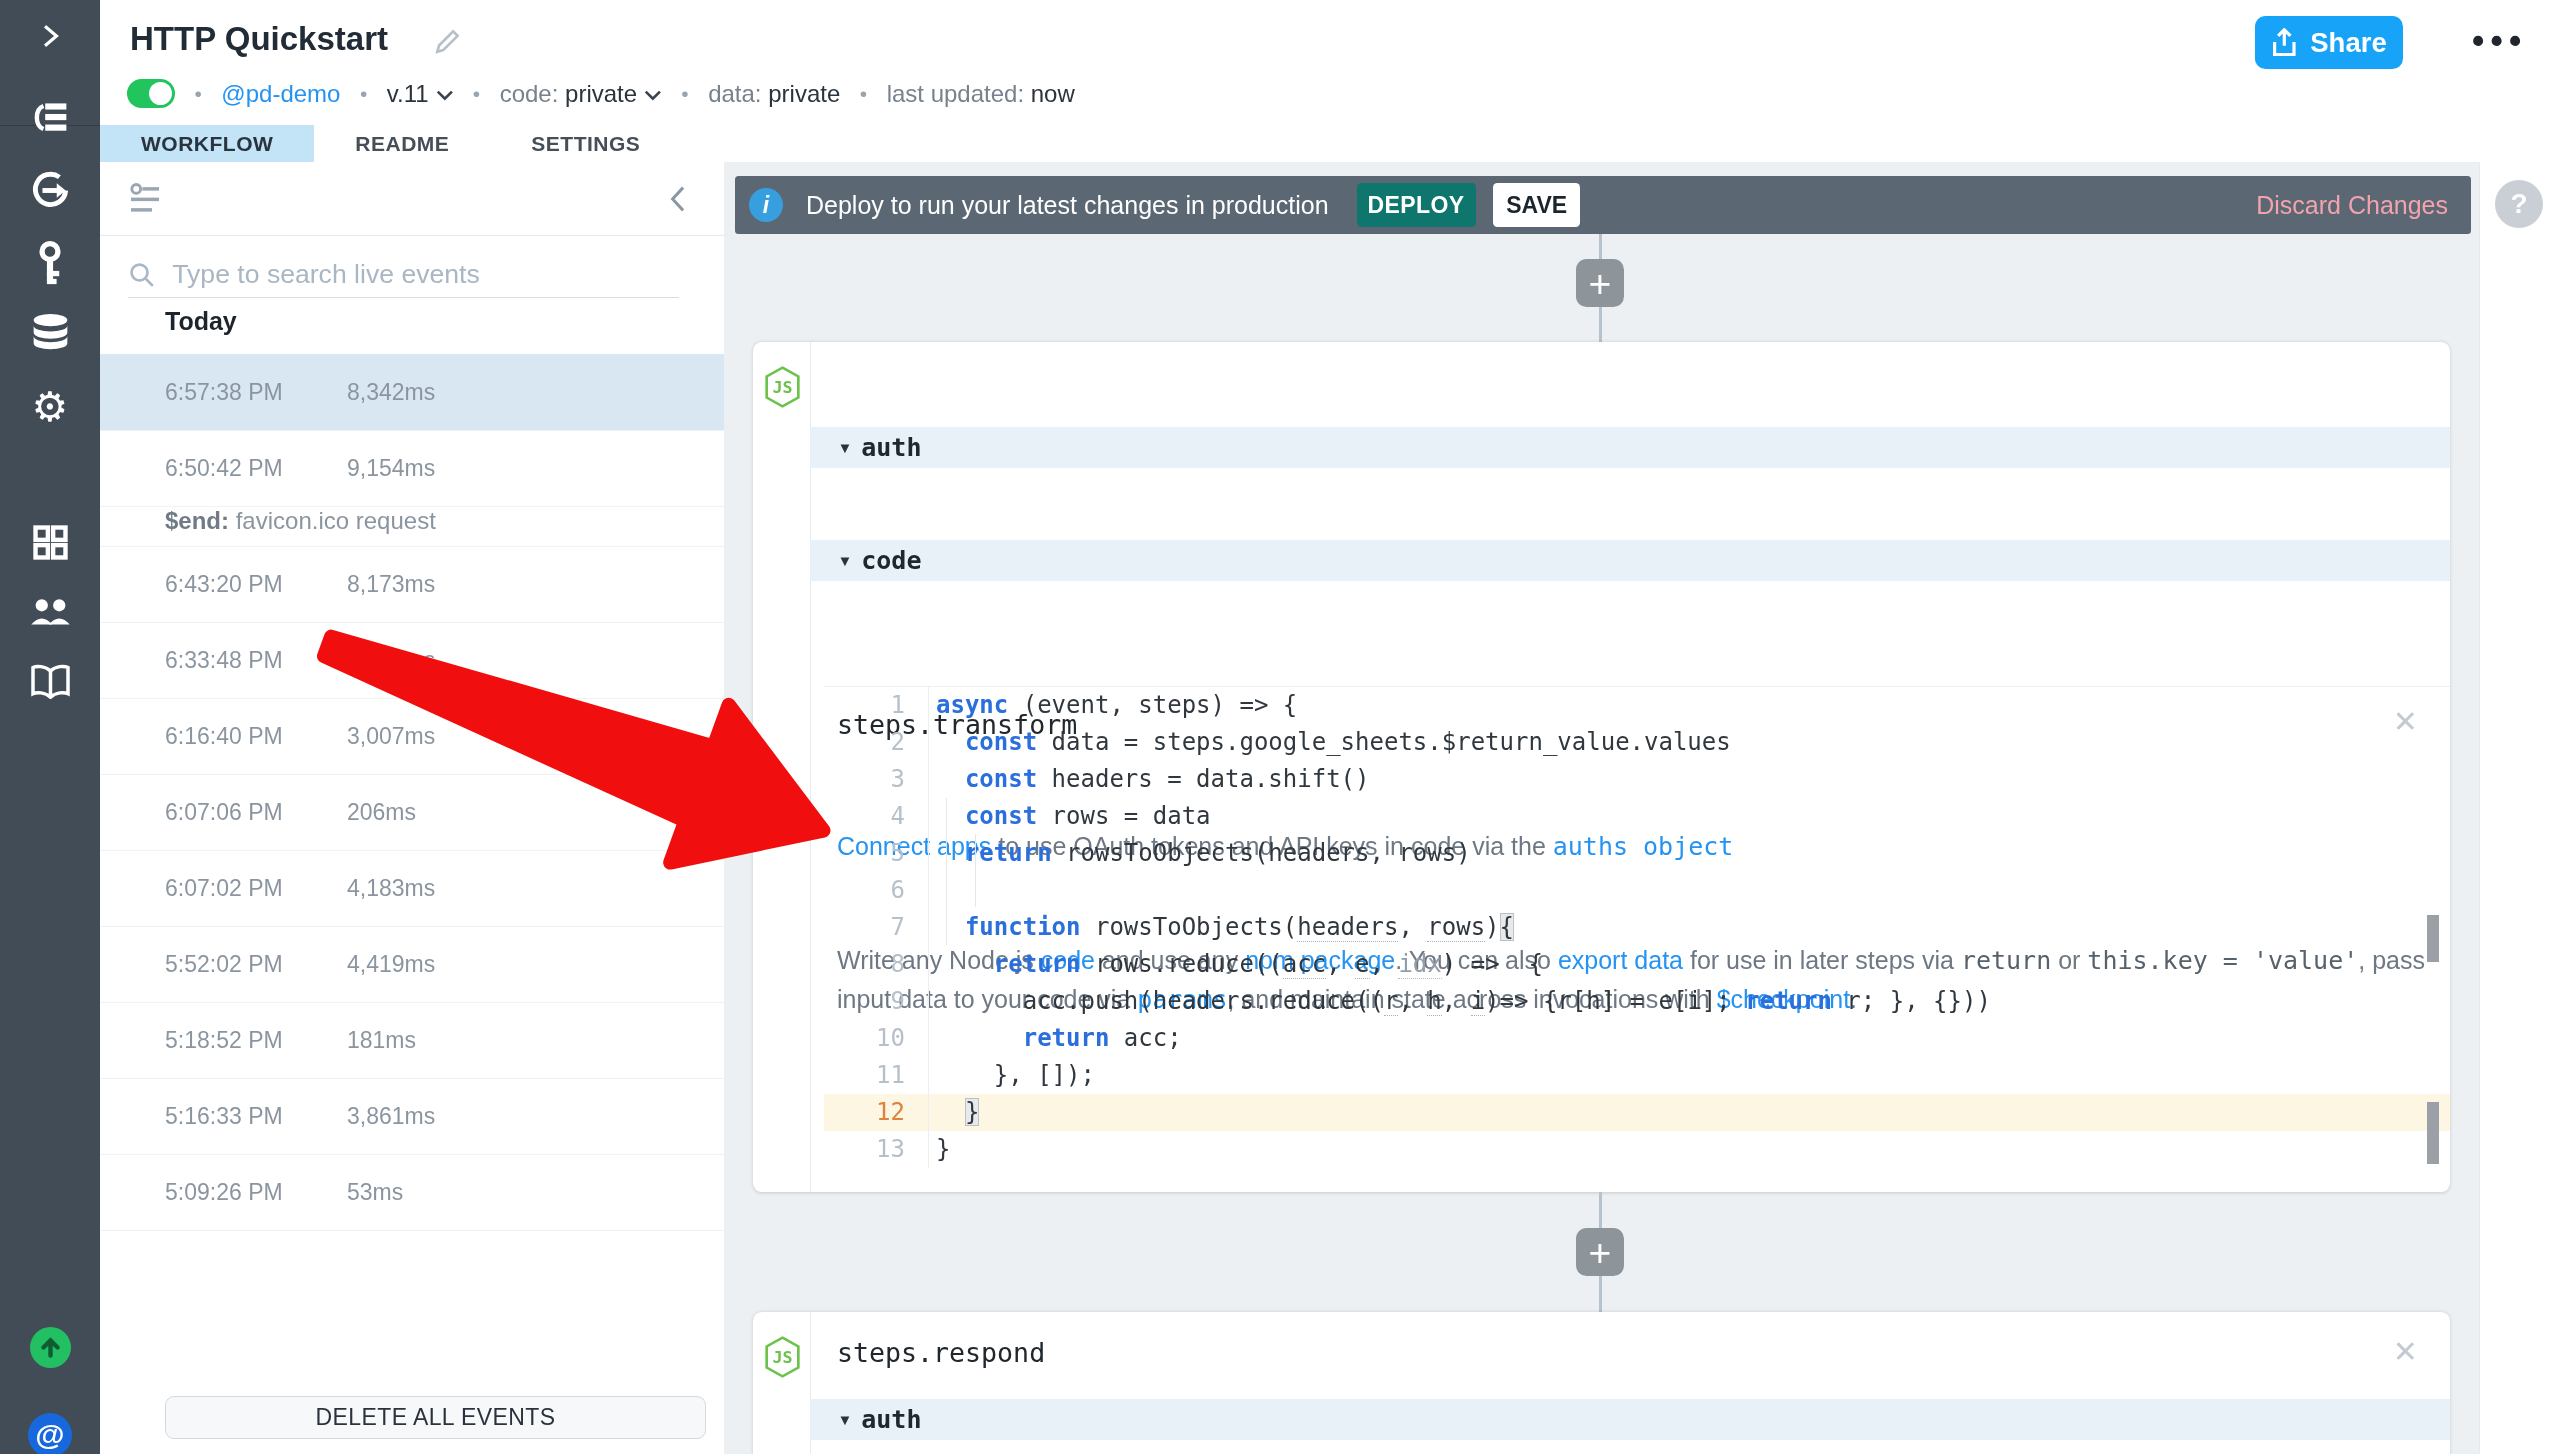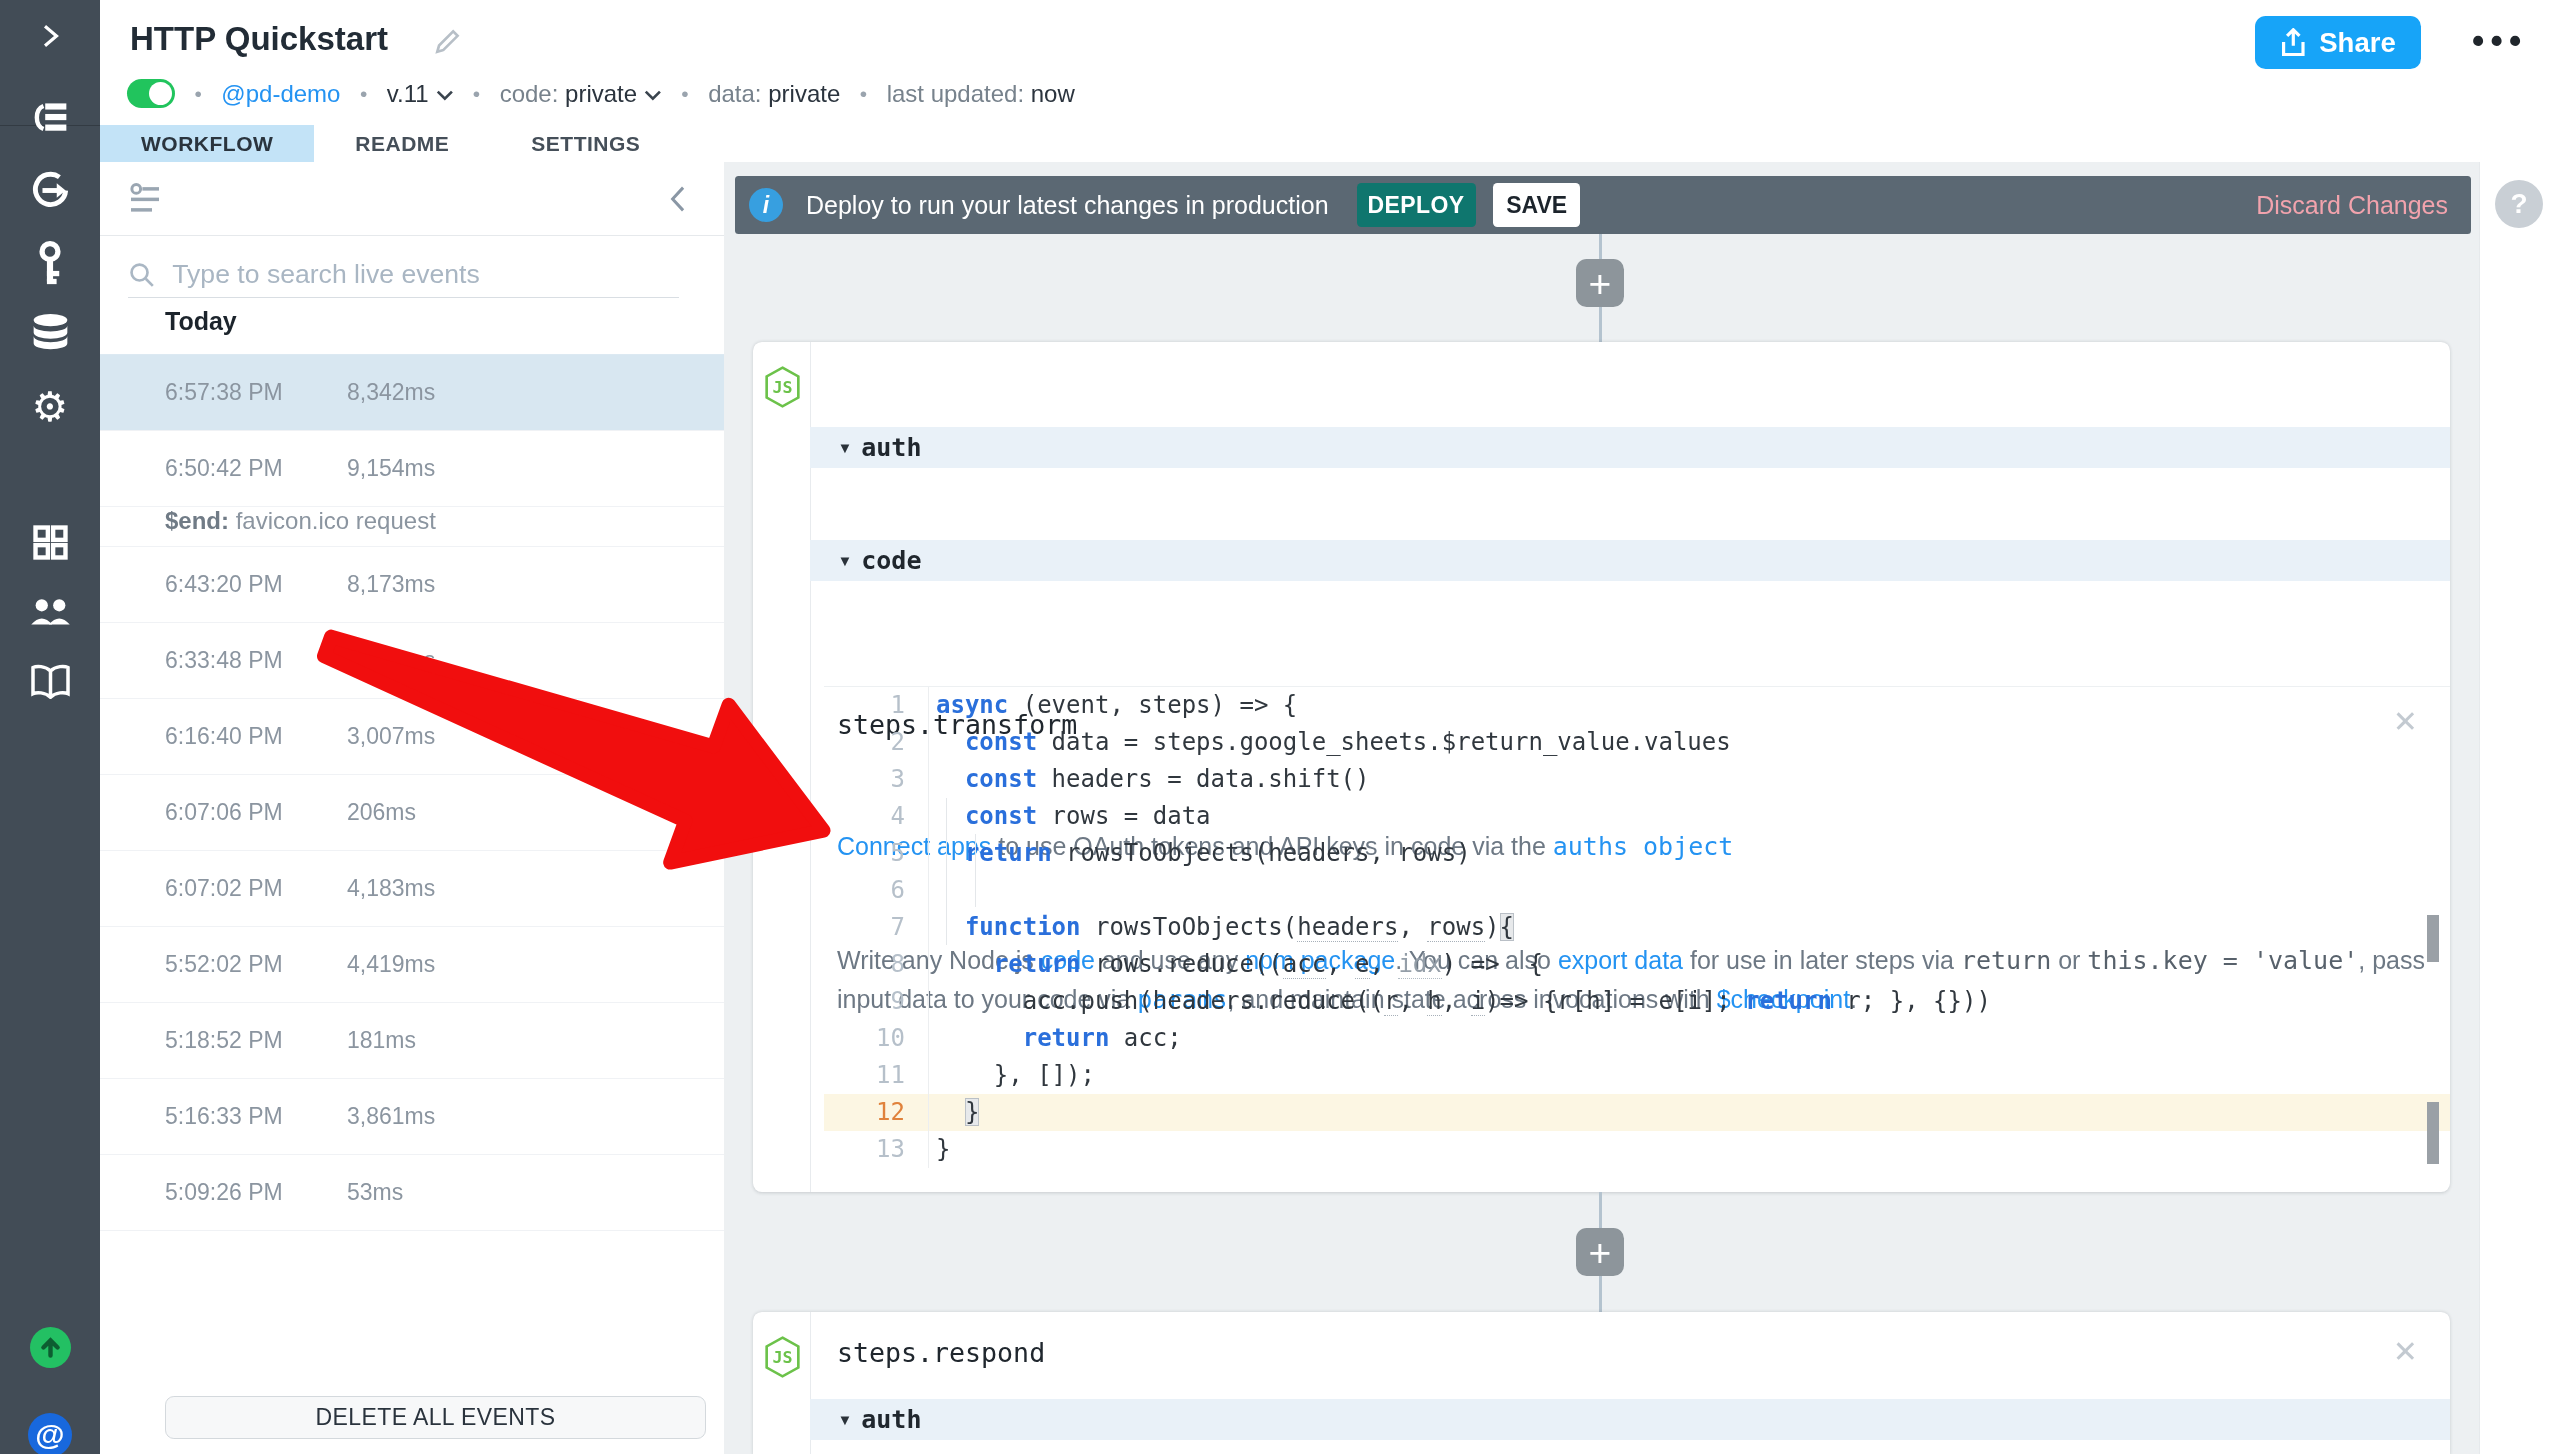--- a/index.html
+++ b/index.html
@@ -10,21 +10,21 @@
   
   #rail{left:0;top:0;width:100px;height:1454px;background:#424c56;}
   #rail .divider{position:absolute;left:0;top:125px;width:100px;height:0.9px;background:rgba(0,0,0,.22);}
   .rail-ic{position:absolute;left:0;width:100px;display:flex;justify-content:center;color:#fff;cursor:pointer;}
   .rail-ic svg{display:block;}
   .badge{border-radius:50%;display:flex;align-items:center;justify-content:center;}
 
   
   #hdr-title{left:130px;top:19.5px;font-size:33px;font-weight:700;color:#222c36;}
   #pencil{left:432px;top:26.6px;color:#b7bfc7;}
-  #share-btn{left:2255px;top:16px;width:166px;height:53px;background:#17a4f8;border-radius:10.6px;
+  #share-btn{left:2255px;top:16px;width:148px;height:53px;background:#17a4f8;border-radius:10.6px;
              display:flex;align-items:center;justify-content:center;gap:12.4px;color:#fff;
              font-size:27.5px;font-weight:700;cursor:pointer;}
   #more-dots{left:2472px;top:21px;font-size:35px;letter-spacing:6.2px;color:#20262c;cursor:pointer;font-weight:700;}
   #meta-row{left:127px;top:76px;height:35px;display:flex;align-items:center;gap:19.5px;font-size:24px;color:#3a444e;}
   .dot-sep{color:#9aa4ae;font-size:21px;}
   #toggle{width:48px;height:29px;border-radius:15px;background:#21c45d;position:relative;cursor:pointer;}
   #toggle .knob{position:absolute;right:3.5px;top:3.1px;width:23px;height:23px;border-radius:50%;background:#fff;}
   .meta-link{color:#2493f2;cursor:pointer;}
   .meta-label{color:#77828c;}
   .meta-value{color:#2b343e;}

